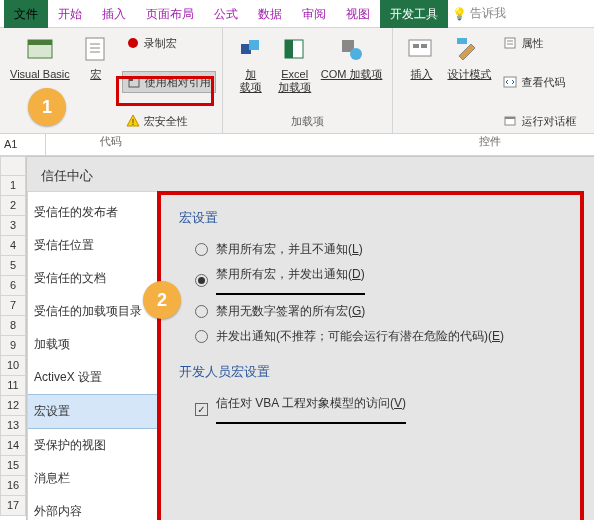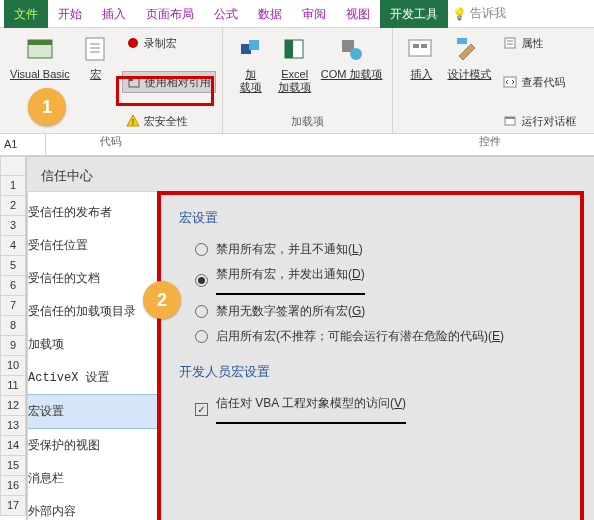--- a/index.html
+++ b/index.html
@@ -36,39 +36,39 @@
   .sheet-area { display: flex; position: relative; height: calc(520px - 28px - 106px - 22px); }
   .corner { width: 26px; height: 20px; border: 1px solid #d4d4d4; background: #f3f2f1; }
   .row-headers { display: flex; flex-direction: column; }
   .row-h { width: 26px; height: 20px; border: 1px solid #d4d4d4; border-top: none; background: #f3f2f1; text-align: center; font-size: 11px; line-height: 19px; color: #333; }
 
   
   .dialog { position: absolute; left: 50px; top: 0; right: 0; bottom: 0; background: #e5e5e5; border-left: 1px solid #c8c8c8; border-top: 1px solid #c8c8c8; display: flex; flex-direction: column; z-index: 5; }
   .dialog-title { padding: 10px 14px 6px 14px; font-size: 13px; }
   .dialog-body { display: flex; flex: 1; padding: 0 10px 0 0; }
   .dlg-sidebar { width: 130px; border: 1px solid #d4d4d4; border-right: none; background: #fff; padding: 4px 0; }
-  .dlg-sb-item { padding: 8px 0; font-size: 12px; cursor: pointer; border-bottom: 0; font-family: Liberation Mono, monospace; }
+  .dlg-sb-item { padding: 8px 6px; font-size: 12px; cursor: pointer; border-bottom: 0; }
   .dlg-sb-item.sel { background: #d4e6f8; border-top: 1px solid #a0c0e0; border-bottom: 1px solid #a0c0e0; }
   .dlg-main { flex: 1; border: 4px solid #d40000; padding: 10px 14px 10px 18px; position: relative; }
   .section-title { color: #2b579a; font-size: 13px; margin: 4px 0 14px 0; }
   .radio-row, .check-row { display: flex; align-items: center; gap: 8px; margin: 8px 0 8px 16px; font-size: 12px; }
   .radio { width: 13px; height: 13px; border: 1px solid #666; border-radius: 50%; display: inline-flex; align-items: center; justify-content: center; }
   .radio.on::after { content: ""; width: 7px; height: 7px; background: #333; border-radius: 50%; }
   .check { width: 13px; height: 13px; border: 1px solid #666; display: inline-flex; align-items: center; justify-content: center; font-size: 10px; color: #333; }
   .underline-thick { border-bottom: 2px solid #000; padding-bottom: 10px; display: inline-block; }
   .hk { text-decoration: underline; }
 
   
   svg { display: block; }
 </style>
 </head>
 <body>
 
 <div class="tabs">
-  <div class="tab" style="background:#217346;color:#bef264">文件</div>
+  <div class="tab" style="background:#217346;color:#000000">文件</div>
   <div class="tab">开始</div>
   <div class="tab">插入</div>
   <div class="tab">页面布局</div>
   <div class="tab">公式</div>
   <div class="tab">数据</div>
   <div class="tab">审阅</div>
   <div class="tab">视图</div>
   <div class="tab active">开发工具</div>
   <div class="tell-me">
     <span>💡</span>
@@ -278,21 +278,21 @@
               <div class="radio-row">
                 <span class="radio on"></span>
                 <span class="underline-thick"><span>禁用所有宏，并发出通知</span><span>(<span class="hk">D</span>)</span></span>
               </div>
               <div class="radio-row">
                 <span class="radio"></span>
                 <span><span>禁用无数字签署的所有宏</span><span>(<span class="hk">G</span>)</span></span>
               </div>
               <div class="radio-row">
                 <span class="radio"></span>
-                <span><span>启用所有宏(不推荐；可能会运行有潜在危险的代码)</span><span>(<span class="hk">E</span>)</span></span>
+                <span><span>并发出通知(不推荐；可能会运行有潜在危险的代码)</span><span>(<span class="hk">E</span>)</span></span>
               </div>
             </div>
           <div class="section-title" style="margin-top:18px">开发人员宏设置</div>
           <div class="check-row">
             <span class="check">✓</span>
             <span class="underline-thick">
               <span>信任对 VBA 工程对象模型的访问</span>(<span class="hk">V</span>)
             </span>
           </div>
 

